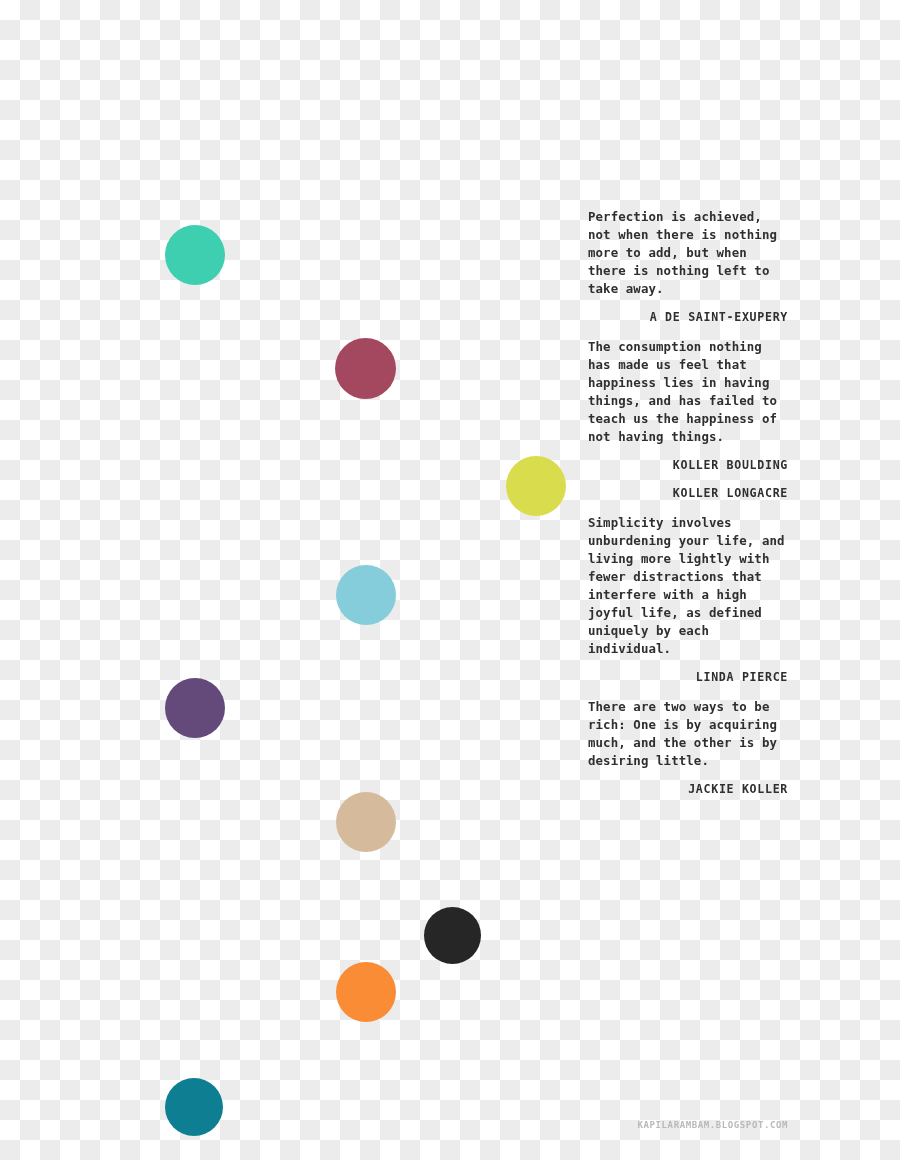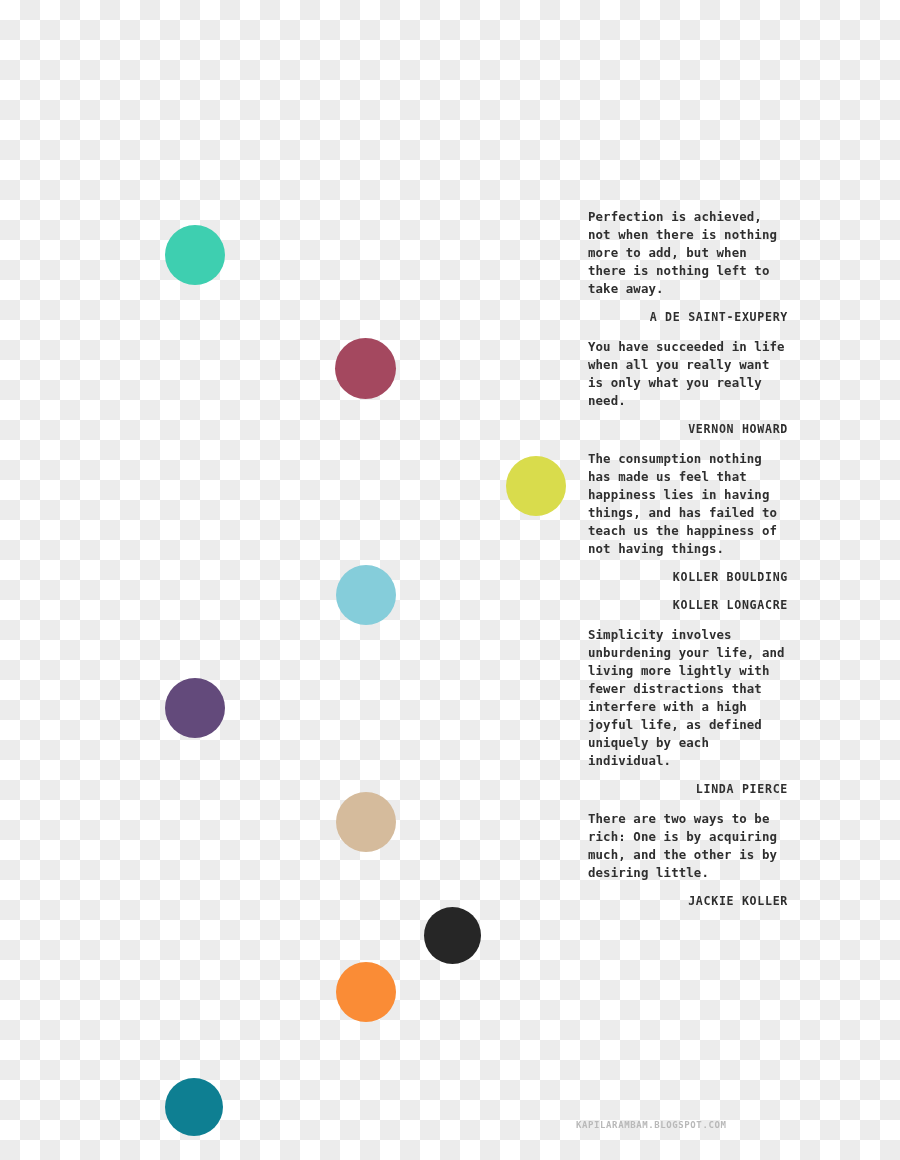--- a/index.html
+++ b/index.html
@@ -65,21 +65,21 @@
     letter-spacing: 0.7px;
     text-align: right;
     margin: 0 0 14px 0;
   }
 
   .credit {
     position: absolute;
     left: 576px;
     top: 1120px;
     width: 212px;
-    text-align: left;
+    text-align: right;
     font-family: "DejaVu Sans Mono", "Liberation Mono", monospace;
     font-size: 9px;
     font-weight: bold;
     letter-spacing: 0.6px;
     color: #b9b9b9;
   }
 </style>
 </head>
 <body>
 
@@ -96,24 +96,20 @@
       <div class="dot" style="left: 336px; top: 962px; width: 60px; height: 60px; background: rgb(250, 140, 54);"></div>
       <div class="dot" style="left: 165px; top: 1078px; width: 58px; height: 58px; background: rgb(14, 127, 146);"></div>
     </div>
 
   <div class="quote-column" id="quote-column">
       <div class="quote-block">
         <p class="quote-text">Perfection is achieved, not when there is nothing more to add, but when there is nothing left to take away.</p>
         <p class="quote-author">A DE SAINT-EXUPERY</p>
       </div>
       <div class="quote-block">
-        <p class="quote-text">You have succeeded in life when all you really want is only what you really need.</p>
-        <p class="quote-author">VERNON HOWARD</p>
-      </div>
-      <div class="quote-block">
         <p class="quote-text">The consumption nothing has made us feel that happiness lies in having things, and has failed to teach us the happiness of not having things.</p>
         <p class="quote-author">KOLLER BOULDING</p>
       </div>
       <div class="quote-block">
         <p class="quote-author">KOLLER LONGACRE</p>
       </div>
       <div class="quote-block">
         <p class="quote-text">Simplicity involves unburdening your life, and living more lightly with fewer distractions that interfere with a high joyful life, as defined uniquely by each individual.</p>
         <p class="quote-author">LINDA PIERCE</p>
       </div>

